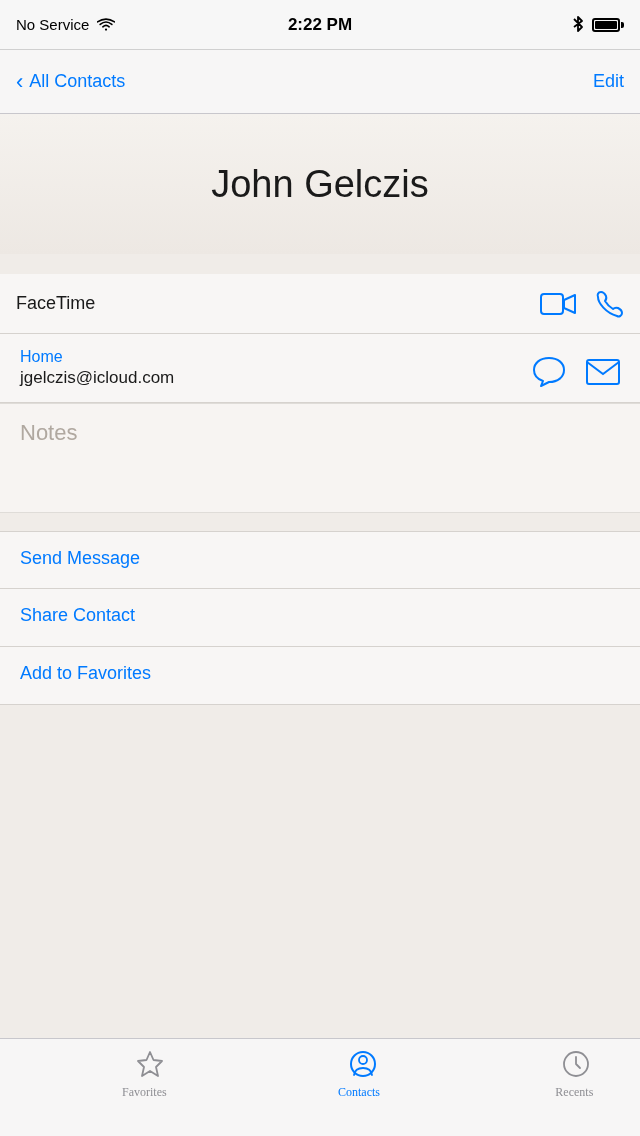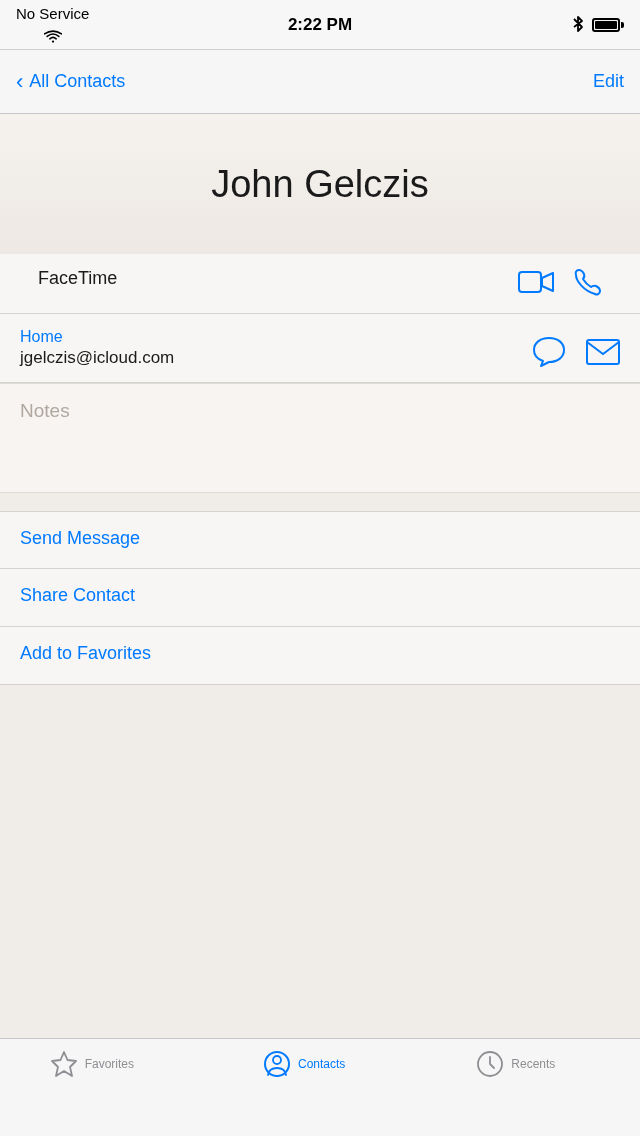--- a/index.html
+++ b/index.html
@@ -26,21 +26,20 @@
       border-bottom: 1px solid #d0d0d0;
     }
 
     .status-left {
       display: flex;
       align-items: center;
       gap: 8px;
       font-size: 15px;
       font-weight: 500;
       color: #000;
-      flex-direction: column;
     }
 
     .status-center {
       font-size: 17px;
       font-weight: 600;
       color: #000;
       position: absolute;
       left: 50%;
       transform: translateX(-50%);
     }
@@ -167,44 +166,45 @@
     .row-actions {
       display: flex;
       align-items: center;
       gap: 20px;
     }
 
     
     .facetime-row {
       background: rgba(255,255,255,0.55);
       border-bottom: 1px solid rgba(200,195,190,0.7);
-      padding: 14px 38px;
-      display: flex;
-      align-items: flex-start;
+      padding: 14px 16px;
+      display: flex;
+      align-items: center;
       justify-content: space-between;
       min-height: 60px;
+      margin-top: 20px;
     }
 
     .facetime-label {
       font-size: 18px;
       color: #1a1a1a;
     }
 
     
     .notes-row {
       background: rgba(255,255,255,0.45);
       border-top: 1px solid rgba(200,195,190,0.5);
       border-bottom: 1px solid rgba(200,195,190,0.5);
       padding: 16px 20px;
       min-height: 110px;
       margin-top: 0;
     }
 
     .notes-label {
-      font-size: 19px;
+      font-size: 22px;
       color: #b0a8a0;
     }
 
     .action-row {
       background: rgba(255,255,255,0.55);
       border-bottom: 1px solid rgba(200,195,190,0.7);
       padding: 16px 20px;
       min-height: 58px;
       display: flex;
       align-items: flex-start;
@@ -224,25 +224,26 @@
       background: rgba(247,247,247,0.95);
       border-top: 1px solid #c8c7cc;
       display: flex;
       align-items: flex-start;
       justify-content: space-around;
       padding-top: 8px;
     }
 
     .tab-item {
       display: flex;
-      flex-direction: row;
-      align-items: center;
+      flex-direction: column;
+      align-items: flex-end;
       gap: 4px;
       cursor: pointer;
       width: 120px;
+      font-family: Liberation Serif, serif;
     }
 
     .tab-icon {
       width: 34px;
       height: 34px;
       display: flex;
       align-items: center;
       justify-content: center;
     }
 

